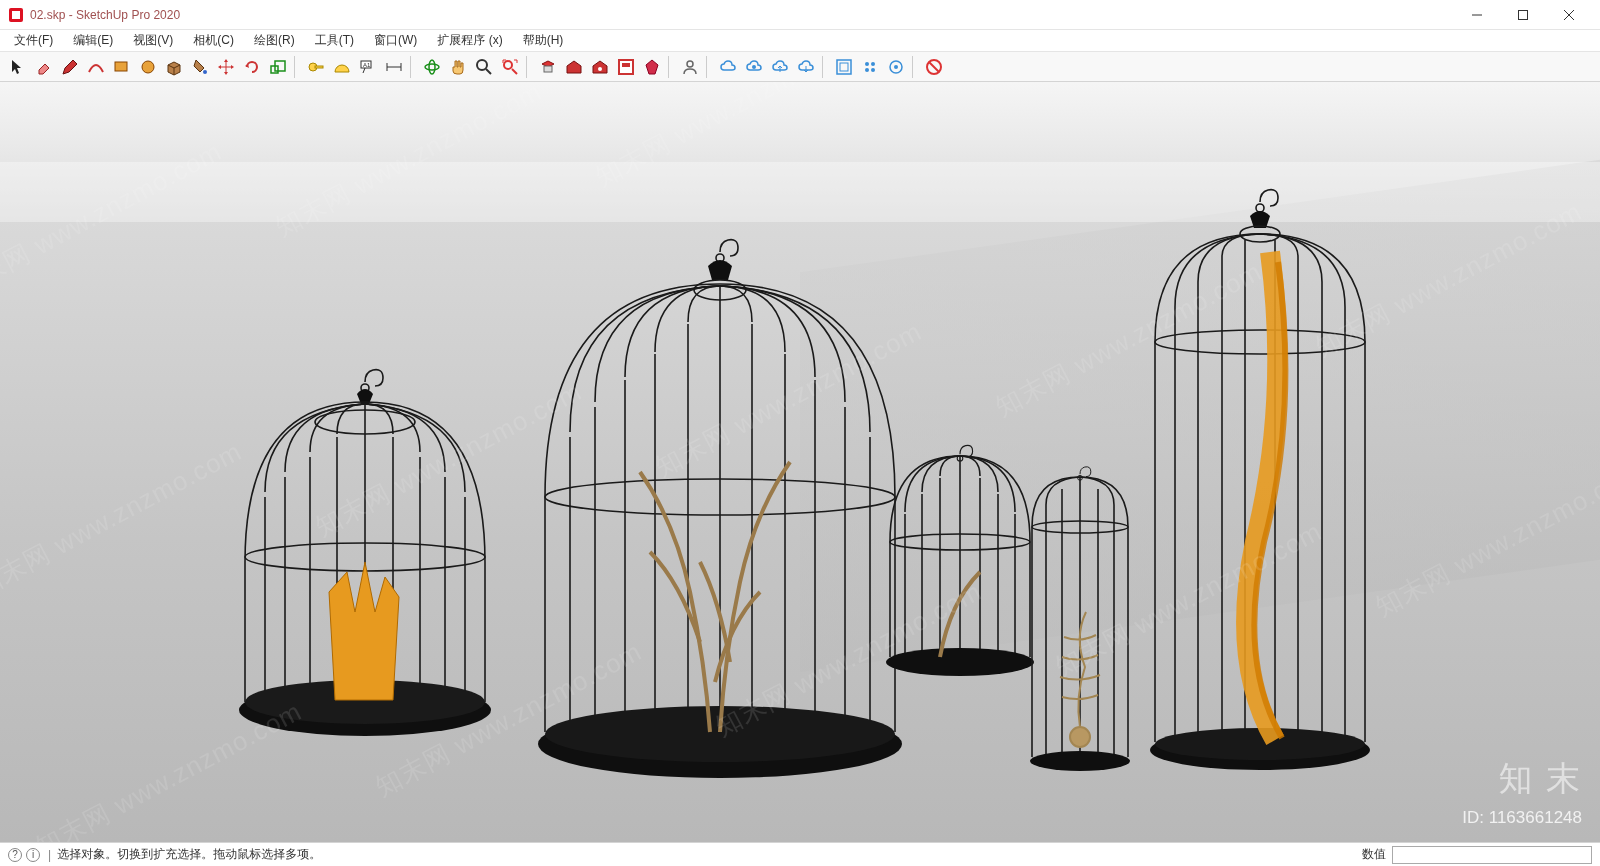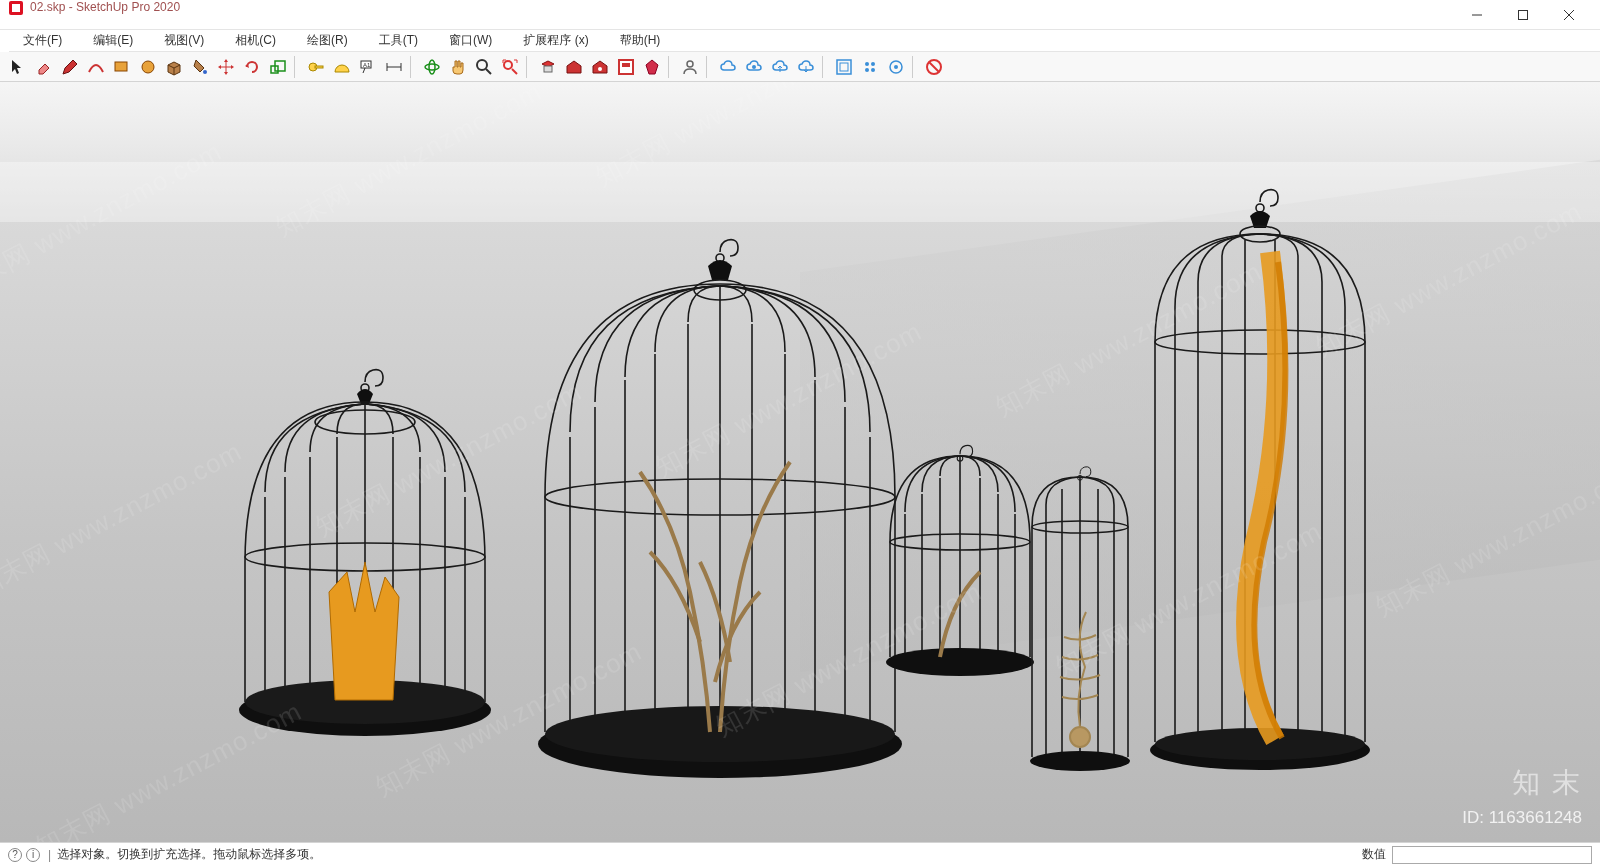--- a/index.html
+++ b/index.html
@@ -1,47 +1,47 @@
 <!DOCTYPE html>
 <html><head>
 <meta charset="utf-8">
 <style>
   * { box-sizing: border-box; margin: 0; padding: 0; }
   html, body { width: 1600px; height: 866px; overflow: hidden; font-family: "Microsoft YaHei", "Segoe UI", sans-serif; font-size: 12px; background: #fff; }
   
   
-  .titlebar { height: 30px; background: #fff; display: flex; align-items: flex-start; padding: 0 8px; border-bottom: 1px solid #e5e5e5; }
+  .titlebar { height: 30px; background: #fff; display: flex; align-items: center; padding: 0 8px; border-bottom: 1px solid #e5e5e5; }
   .titlebar-icon { width: 16px; height: 16px; margin-right: 6px; display:inline-flex; align-items:center; justify-content:center; }
   .titlebar-title { color: #a05050; font-size: 12px; flex: 1; }
   .window-controls { display: flex; gap: 0; }
   .window-btn { width: 46px; height: 30px; display: flex; align-items: center; justify-content: center; color: #555; }
   
   
-  .menubar { height: 22px; background: #fff; display: flex; align-items: center; padding: 0 6px; gap: 15px; border-bottom: 1px solid #e5e5e5; margin-left: 9px; }
+  .menubar { height: 22px; background: #fff; display: flex; align-items: center; padding: 0 6px; gap: 4px; border-bottom: 1px solid #e5e5e5; }
   .menu-item { padding: 2px 8px; color: #333; font-size: 12px; }
   
   
   .toolbar { height: 30px; background: #f8f8f8; display: flex; align-items: center; padding: 2px 6px; gap: 2px; border-bottom: 1px solid #d4d4d4; }
   .tool-btn { width: 24px; height: 24px; display: flex; align-items: center; justify-content: center; border-radius: 2px; }
   .tool-btn svg { width: 18px; height: 18px; }
   .tool-sep { width: 6px; height: 22px; border-left: 1px solid #ccc; margin: 0 2px; }
   
   
   .viewport { position: relative; width: 100%; height: calc(866px - 30px - 22px - 30px - 24px); background: linear-gradient(to bottom, #f5f5f5 0%, #eaeaea 8%, #d9d9d9 18%, #c5c5c5 60%, #b8b8b8 100%); overflow: hidden; }
   .viewport::before {
     
     content:""; position:absolute; right:-200px; top:120px; width:1000px; height:400px;
     background: linear-gradient(to bottom, #cfcfcf, #bcbcbc);
     transform: skewY(-8deg);
     opacity:.5;
   }
   .sky-band { position:absolute; left:0; right:0; top:80px; height:60px; background:#fff; opacity:.35; }
   
   .watermark-text { position: absolute; color: rgba(255,255,255,0.12); font-size: 26px; font-weight: 500; transform: rotate(-28deg); pointer-events: none; white-space: nowrap; letter-spacing: 1px; }
-  .watermark-logo { position: absolute; right: 18px; bottom: 40px; color: rgba(255,255,255,0.55); font-size: 28px; font-weight: 300; letter-spacing: 2px; }
+  .watermark-logo { position: absolute; right: 18px; bottom: 40px; color: rgba(255,255,255,0.55); font-size: 34px; font-weight: 300; letter-spacing: 2px; }
   .watermark-id { position: absolute; right: 18px; bottom: 14px; color: rgba(255,255,255,0.8); font-size: 17px; }
   
   
   .scene { position: absolute; inset: 0; }
   .cage-stroke { stroke: #1a1a1a; fill: none; stroke-width: 1.6; }
   .cage-fill { fill: #0f0f0f; }
   
   
   .statusbar { height: 24px; background: #fff; border-top: 1px solid #d4d4d4; display: flex; align-items: center; padding: 0 8px; font-size: 12px; color: #333; }
   .info-icon { width: 14px; height: 14px; border: 1px solid #888; border-radius: 50%; display: inline-flex; align-items: center; justify-content: center; font-size: 10px; margin-right: 4px; color: #555; }

